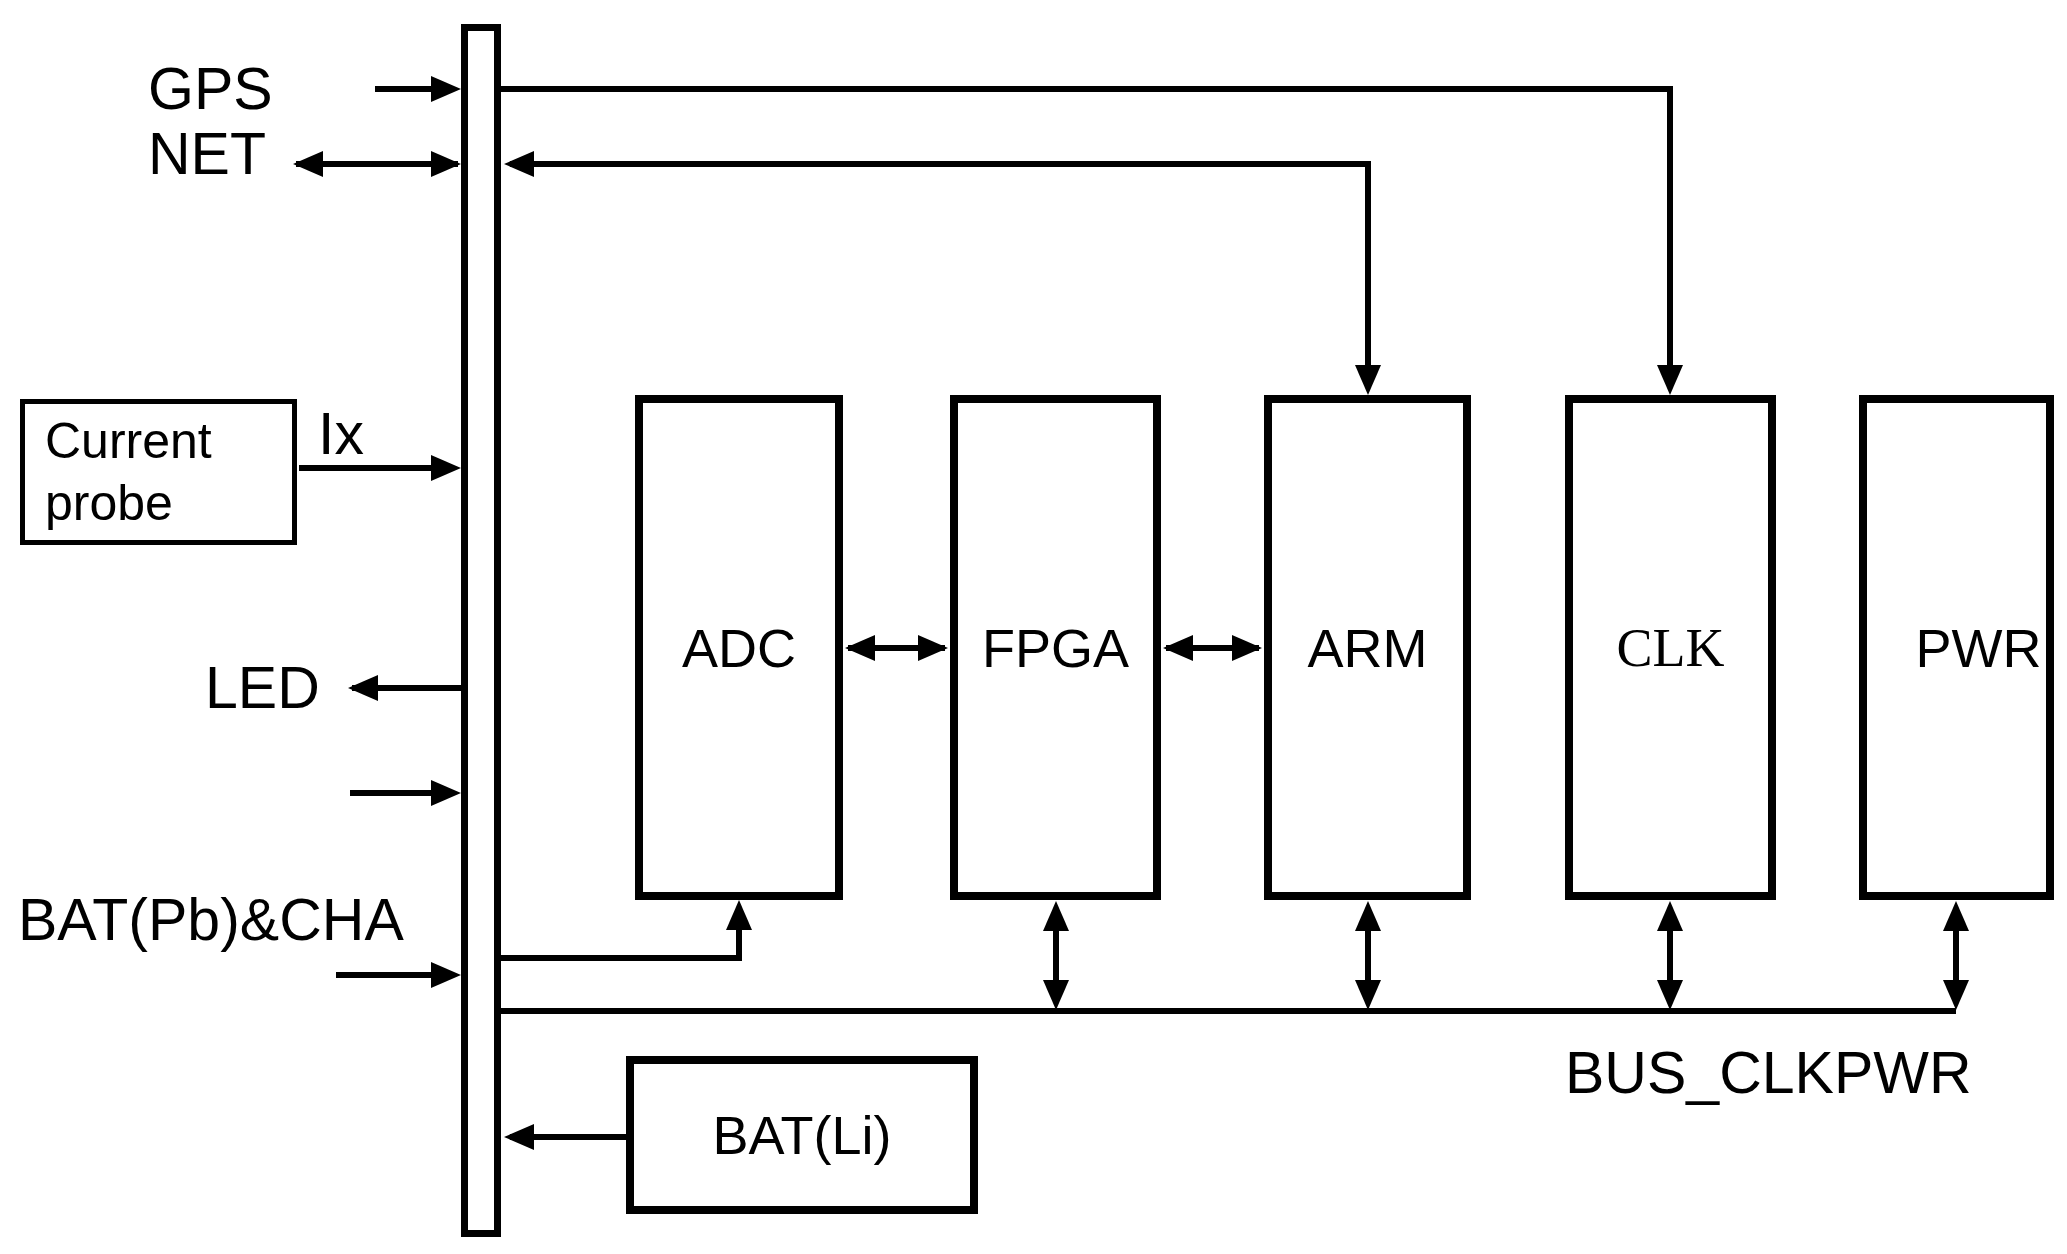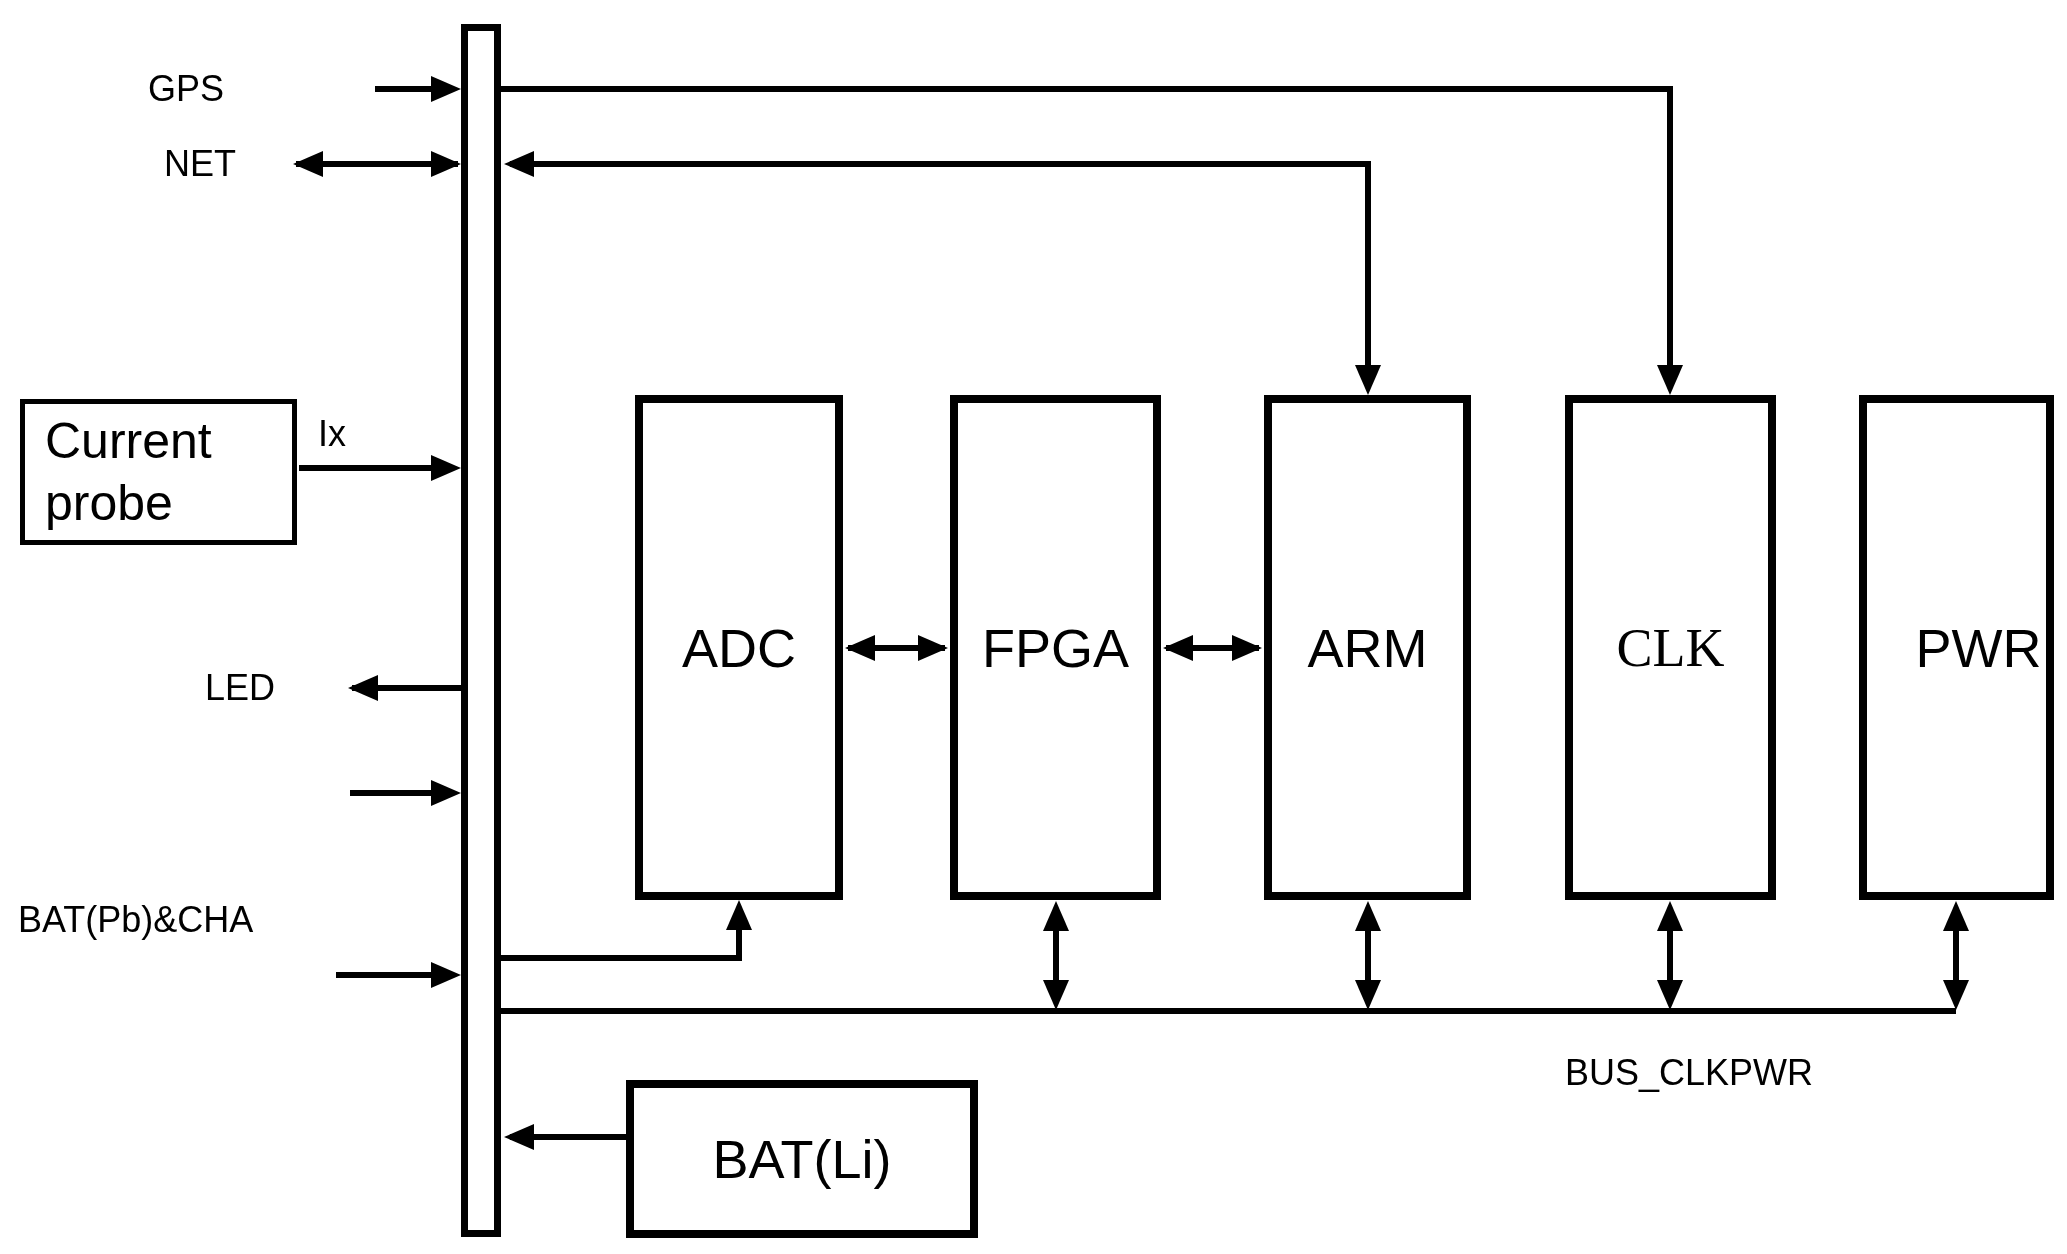--- a/index.html
+++ b/index.html
@@ -9,21 +9,21 @@
     width: 2067px;
     height: 1254px;
     background: #ffffff;
     color: #000000;
     font-family: "Liberation Sans", sans-serif;
     overflow: hidden;
   }
   .stage svg { position: absolute; left: 0; top: 0; }
   .lbl {
     position: absolute;
-    font-size: 36px;
+    font-size: 59px;
     line-height: 60px;
     white-space: nowrap;
   }
   .busbar {
     position: absolute;
     left: 461px; top: 24px;
     width: 40px; height: 1213px;
     border: 7px solid #000;
     background: #fff;
   }
@@ -45,21 +45,20 @@
     padding: 6px 16px 0 20px;
   }
   .batli-box {
     position: absolute;
     left: 626px; top: 1056px;
     width: 352px; height: 158px;
     border: 8px solid #000;
     background: #fff;
     display: flex; align-items: center; justify-content: center;
     font-size: 54px;
-    margin-top: 24px;
   }
 </style>
 </head>
 <body>
 
 <div class="stage">
 
   <svg width="2067" height="1254" viewBox="0 0 2067 1254" stroke="#000" stroke-width="6" fill="none">
 
     <g>
@@ -145,21 +144,21 @@
 
     <g>
       <polygon points="504,1137 534,1124 534,1150" fill="#000" stroke="none"></polygon>
       <path d="M 510 1137 L 626 1137"></path>
     </g>
   </svg>
 
   <div class="busbar"></div>
 
   <div class="lbl" style="left:148px; top:59px;">GPS</div>
-  <div class="lbl" style="left:148px; top:134px;margin-left:16px;">NET</div>
+  <div class="lbl" style="left:148px; top:124px;">NET</div>
   <div class="lbl" style="left:318px; top:404px;">Ix</div>
   <div class="lbl" style="left:205px; top:658px;">LED</div>
   <div class="lbl" style="left:18px;  top:890px;">BAT(Pb)&amp;CHA</div>
   <div class="lbl" style="left:1565px;top:1043px;">BUS_CLKPWR</div>
 
   <div class="probe-box">
     <div>Current</div>
     <div>probe</div>
   </div>
 

